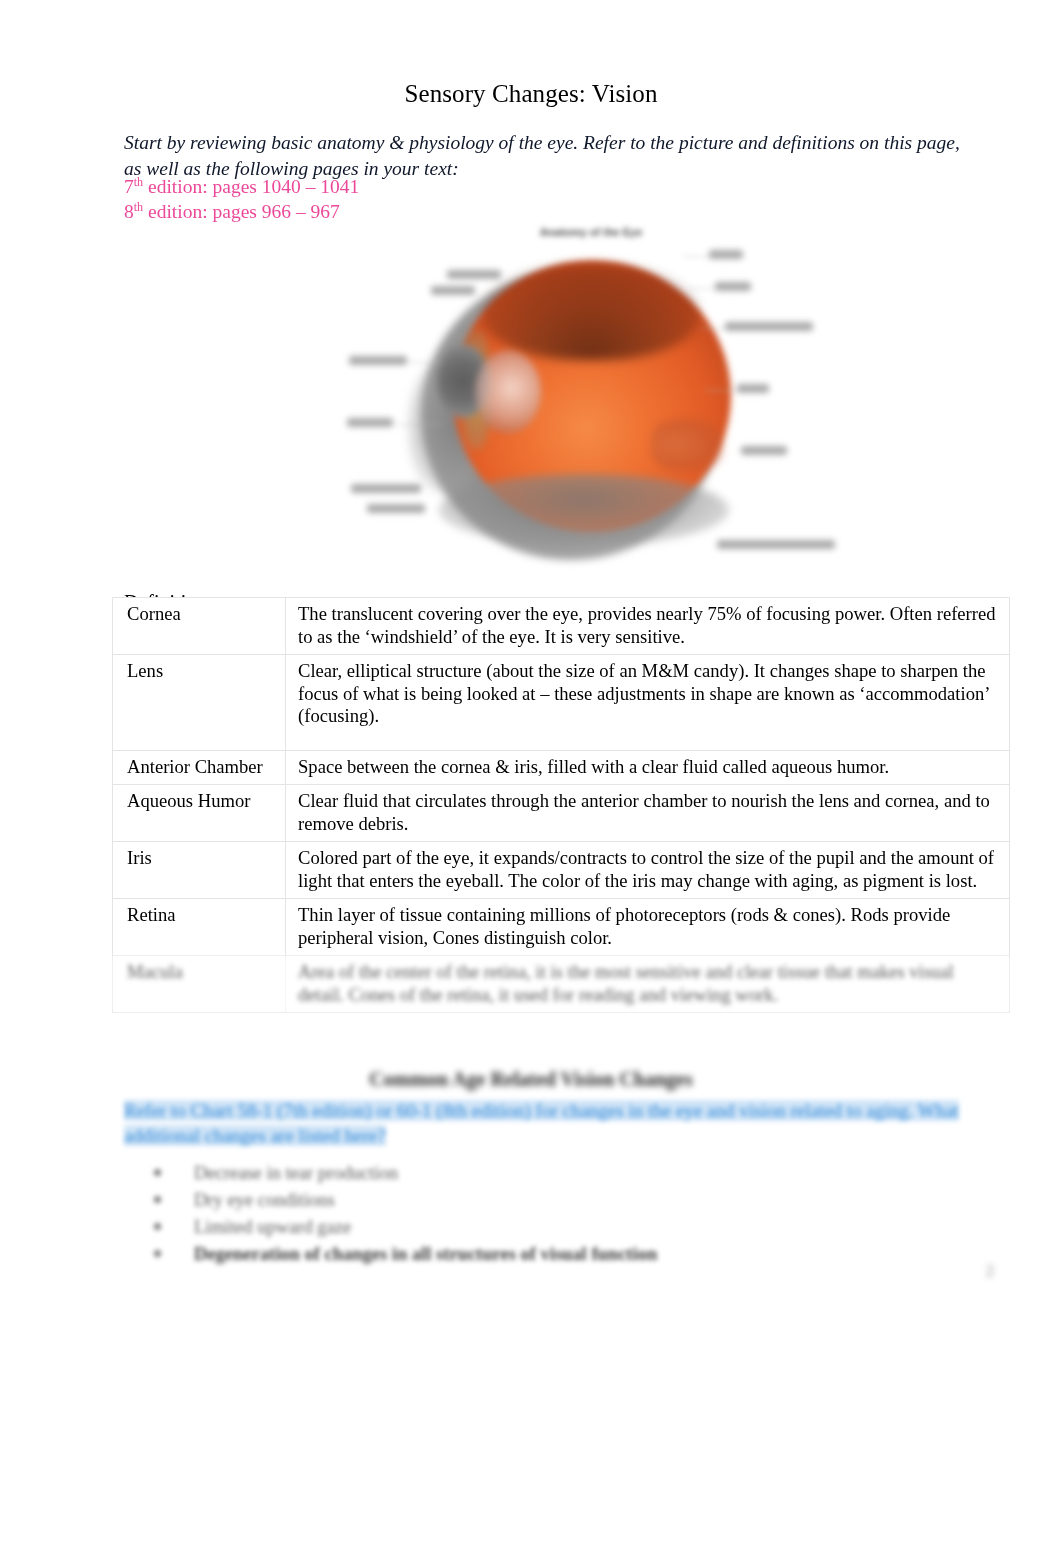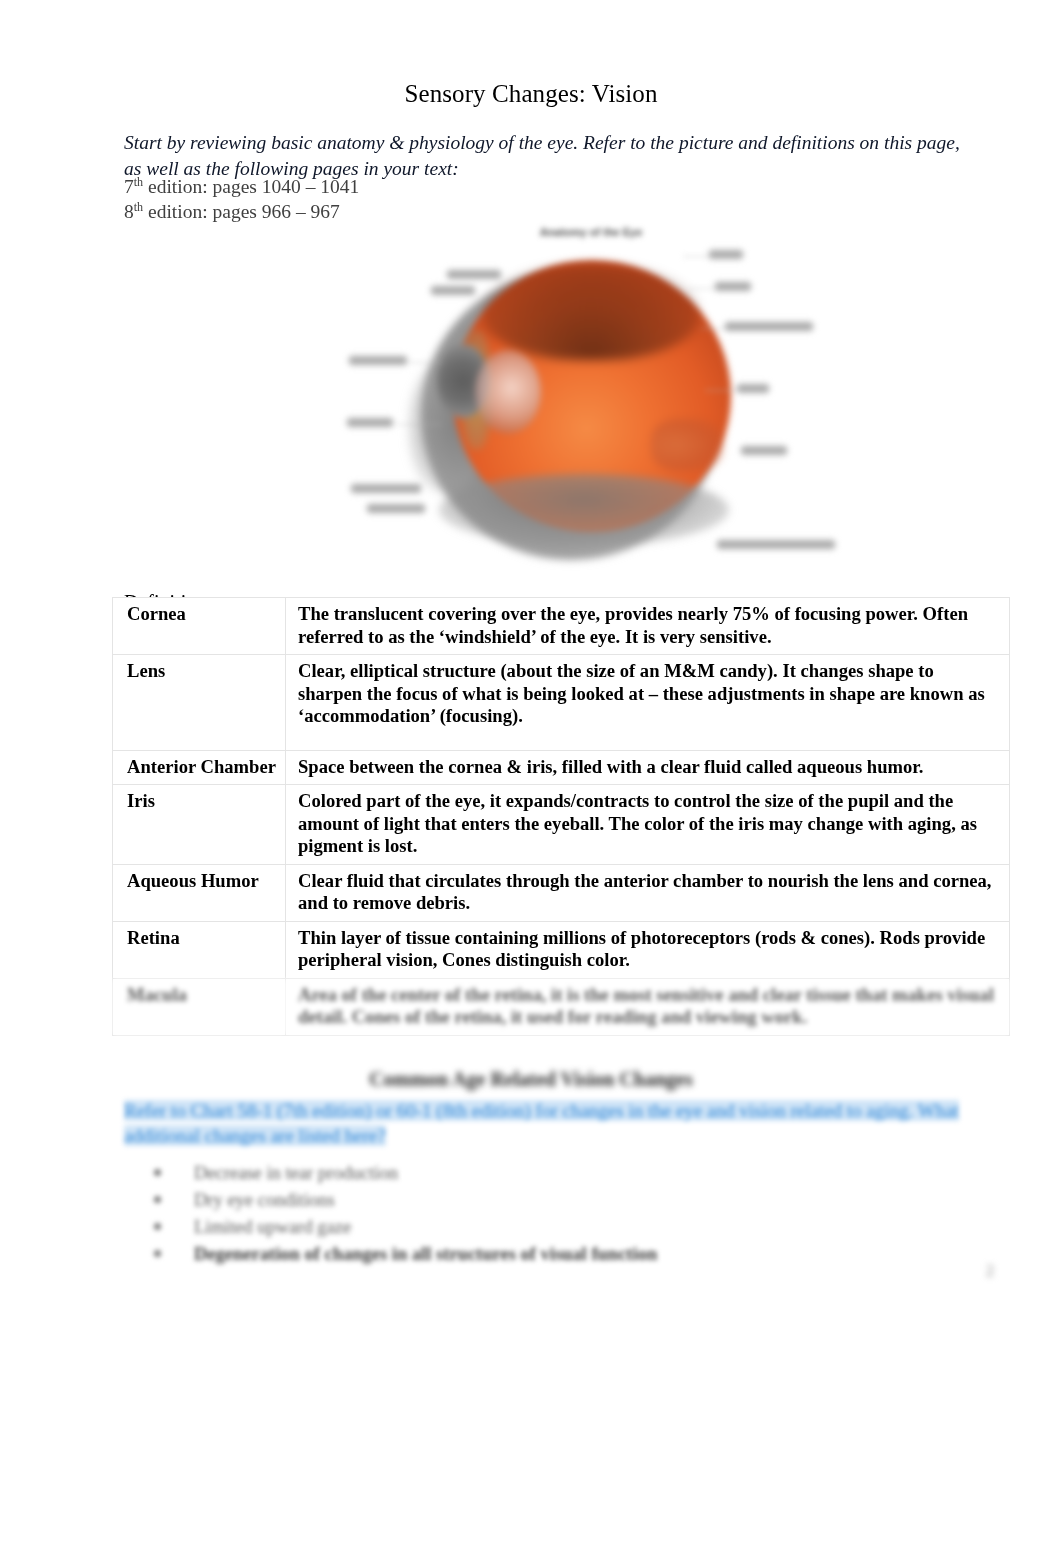--- a/index.html
+++ b/index.html
@@ -52,21 +52,21 @@
     font-style: italic;
   }
 
   .editions {
     position: absolute;
     left: 124px;
     top: 174px;
     width: 500px;
     font-size: 19.5px;
     line-height: 25px;
-    color: #404040;
+    color: #ec4899;
   }
   .editions div { white-space: nowrap; }
   .editions sup {
     font-size: 0.62em;
     vertical-align: super;
     line-height: 0;
   }
 
   
   .figure {
@@ -220,21 +220,20 @@
   .defs-table-wrap {
     position: absolute;
     left: 112px;
     top: 597px;
     width: 898px;
   }
   table.defs {
     border-collapse: collapse;
     width: 898px;
     table-layout: fixed;
-    font-weight: bold;
   }
   table.defs td {
     border: 1px solid #e4e4e4;
     padding: 5px 8px 6px 12px;
     font-size: 18.6px;
     line-height: 22.5px;
     vertical-align: top;
     color: #000000;
     background: #ffffff;
   }
@@ -389,26 +388,26 @@
         </tr>
         <tr class="tall">
           <td class="term">Lens</td>
           <td class="desc">Clear, elliptical structure (about the size of an M&amp;M candy). It changes shape to sharpen the focus of what is being looked at – these adjustments in shape are known as ‘accommodation’ (focusing).</td>
         </tr>
         <tr>
           <td class="term">Anterior Chamber</td>
           <td class="desc">Space between the cornea &amp; iris, filled with a clear fluid called aqueous humor.</td>
         </tr>
         <tr>
+          <td class="term">Aqueous Humor</td>
+          <td class="desc">Clear fluid that circulates through the anterior chamber to nourish the lens and cornea, and to remove debris.</td>
+        </tr>
+        <tr>
           <td class="term">Iris</td>
           <td class="desc">Colored part of the eye, it expands/contracts to control the size of the pupil and the amount of light that enters the eyeball. The color of the iris may change with aging, as pigment is lost.</td>
-        </tr>
-        <tr>
-          <td class="term">Aqueous Humor</td>
-          <td class="desc">Clear fluid that circulates through the anterior chamber to nourish the lens and cornea, and to remove debris.</td>
         </tr>
         <tr>
           <td class="term">Retina</td>
           <td class="desc">Thin layer of tissue containing millions of photoreceptors (rods &amp; cones). Rods provide peripheral vision, Cones distinguish color.</td>
         </tr>
         <tr class="blurred">
           <td class="term">Macula</td>
           <td class="desc">Area of the center of the retina, it is the most sensitive and clear tissue that makes visual detail. Cones of the retina, it used for reading and viewing work.</td>
         </tr>
       </tbody>

